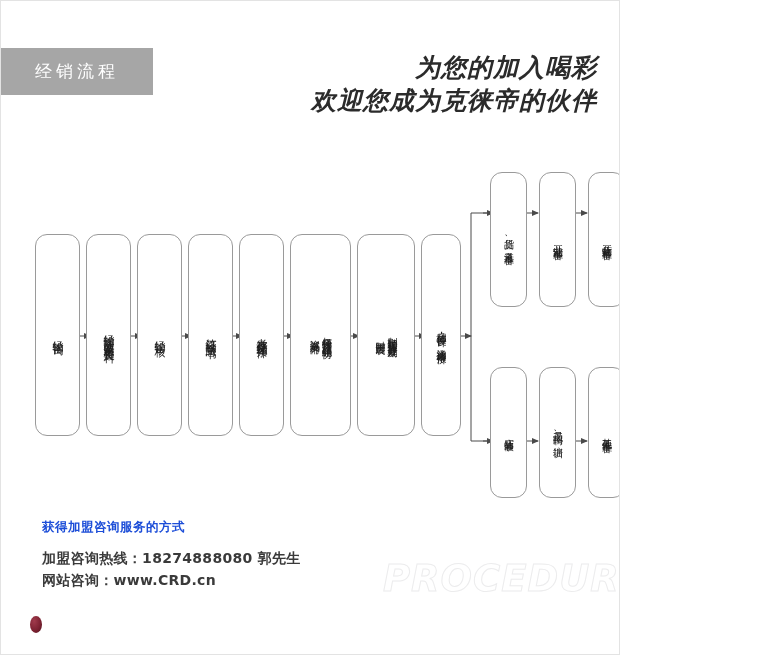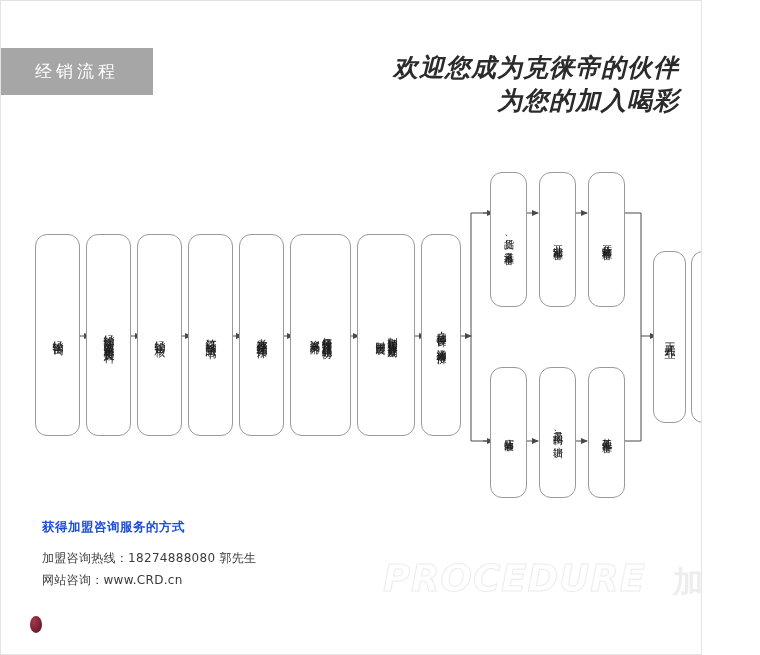--- a/index.html
+++ b/index.html
@@ -4,21 +4,21 @@
 <style>
   html,body{margin:0;padding:0;}
   body{
     width:760px;height:655px;
     background:#ffffff;
     font-family:"DejaVu Sans","Liberation Sans",sans-serif;
     overflow:hidden;
     position:relative;
   }
   #page{
-    position:absolute;left:0;top:0;width:702px;height:655px;
+    position:absolute;left:0;top:0;width:620px;height:655px;
     background:#ffffff;
     border:1px solid #e3e3e3;
     box-sizing:border-box;
     overflow:hidden;
   }
 
   
   .section-tag{
     position:absolute;left:0;top:47px;width:152px;height:47px;
     background:#a6a6a6;
@@ -65,21 +65,21 @@
   }
   .vtext.sm{font-size:10px;letter-spacing:1px;line-height:12px;}
 
   
   .foot-title{
     position:absolute;left:41px;top:518px;
     font-size:12.5px;font-weight:bold;color:#1d4ed8;letter-spacing:.5px;
   }
   .foot-line{
     position:absolute;left:41px;
-    font-size:12px;color:#3a3a3a;letter-spacing:.3px;
+    font-size:14px;color:#3a3a3a;letter-spacing:.3px;font-weight:bold;
   }
   .foot-line.l1{top:549px;}
   .foot-line.l2{top:571px;text-align:right;}
 
   .watermark{
     position:absolute;left:382px;top:556px;
     font-size:37px;font-weight:bold;font-style:italic;
     letter-spacing:1px;
     color:transparent;
     -webkit-text-stroke:1px #ececed;
@@ -102,22 +102,22 @@
 </head>
 <body>
 
 <div id="page">
 
   <div class="section-tag">
     <span>经销流程</span>
   </div>
 
   <div class="headline">
+    <div>为您的加入喝彩</div>
     <div>欢迎您成为克徕帝的伙伴</div>
-    <div>为您的加入喝彩</div>
   </div>
 
   <svg id="flow" viewBox="0 0 760 655">
     <defs>
       <marker id="ah" markerWidth="7" markerHeight="7" refX="6" refY="3" orient="auto">
         <path d="M0,0 L7,3 L0,6 z" fill="#4a4a4a"></path>
       </marker>
     </defs>
     <g stroke="#4a4a4a" stroke-width="1" fill="none">
 

